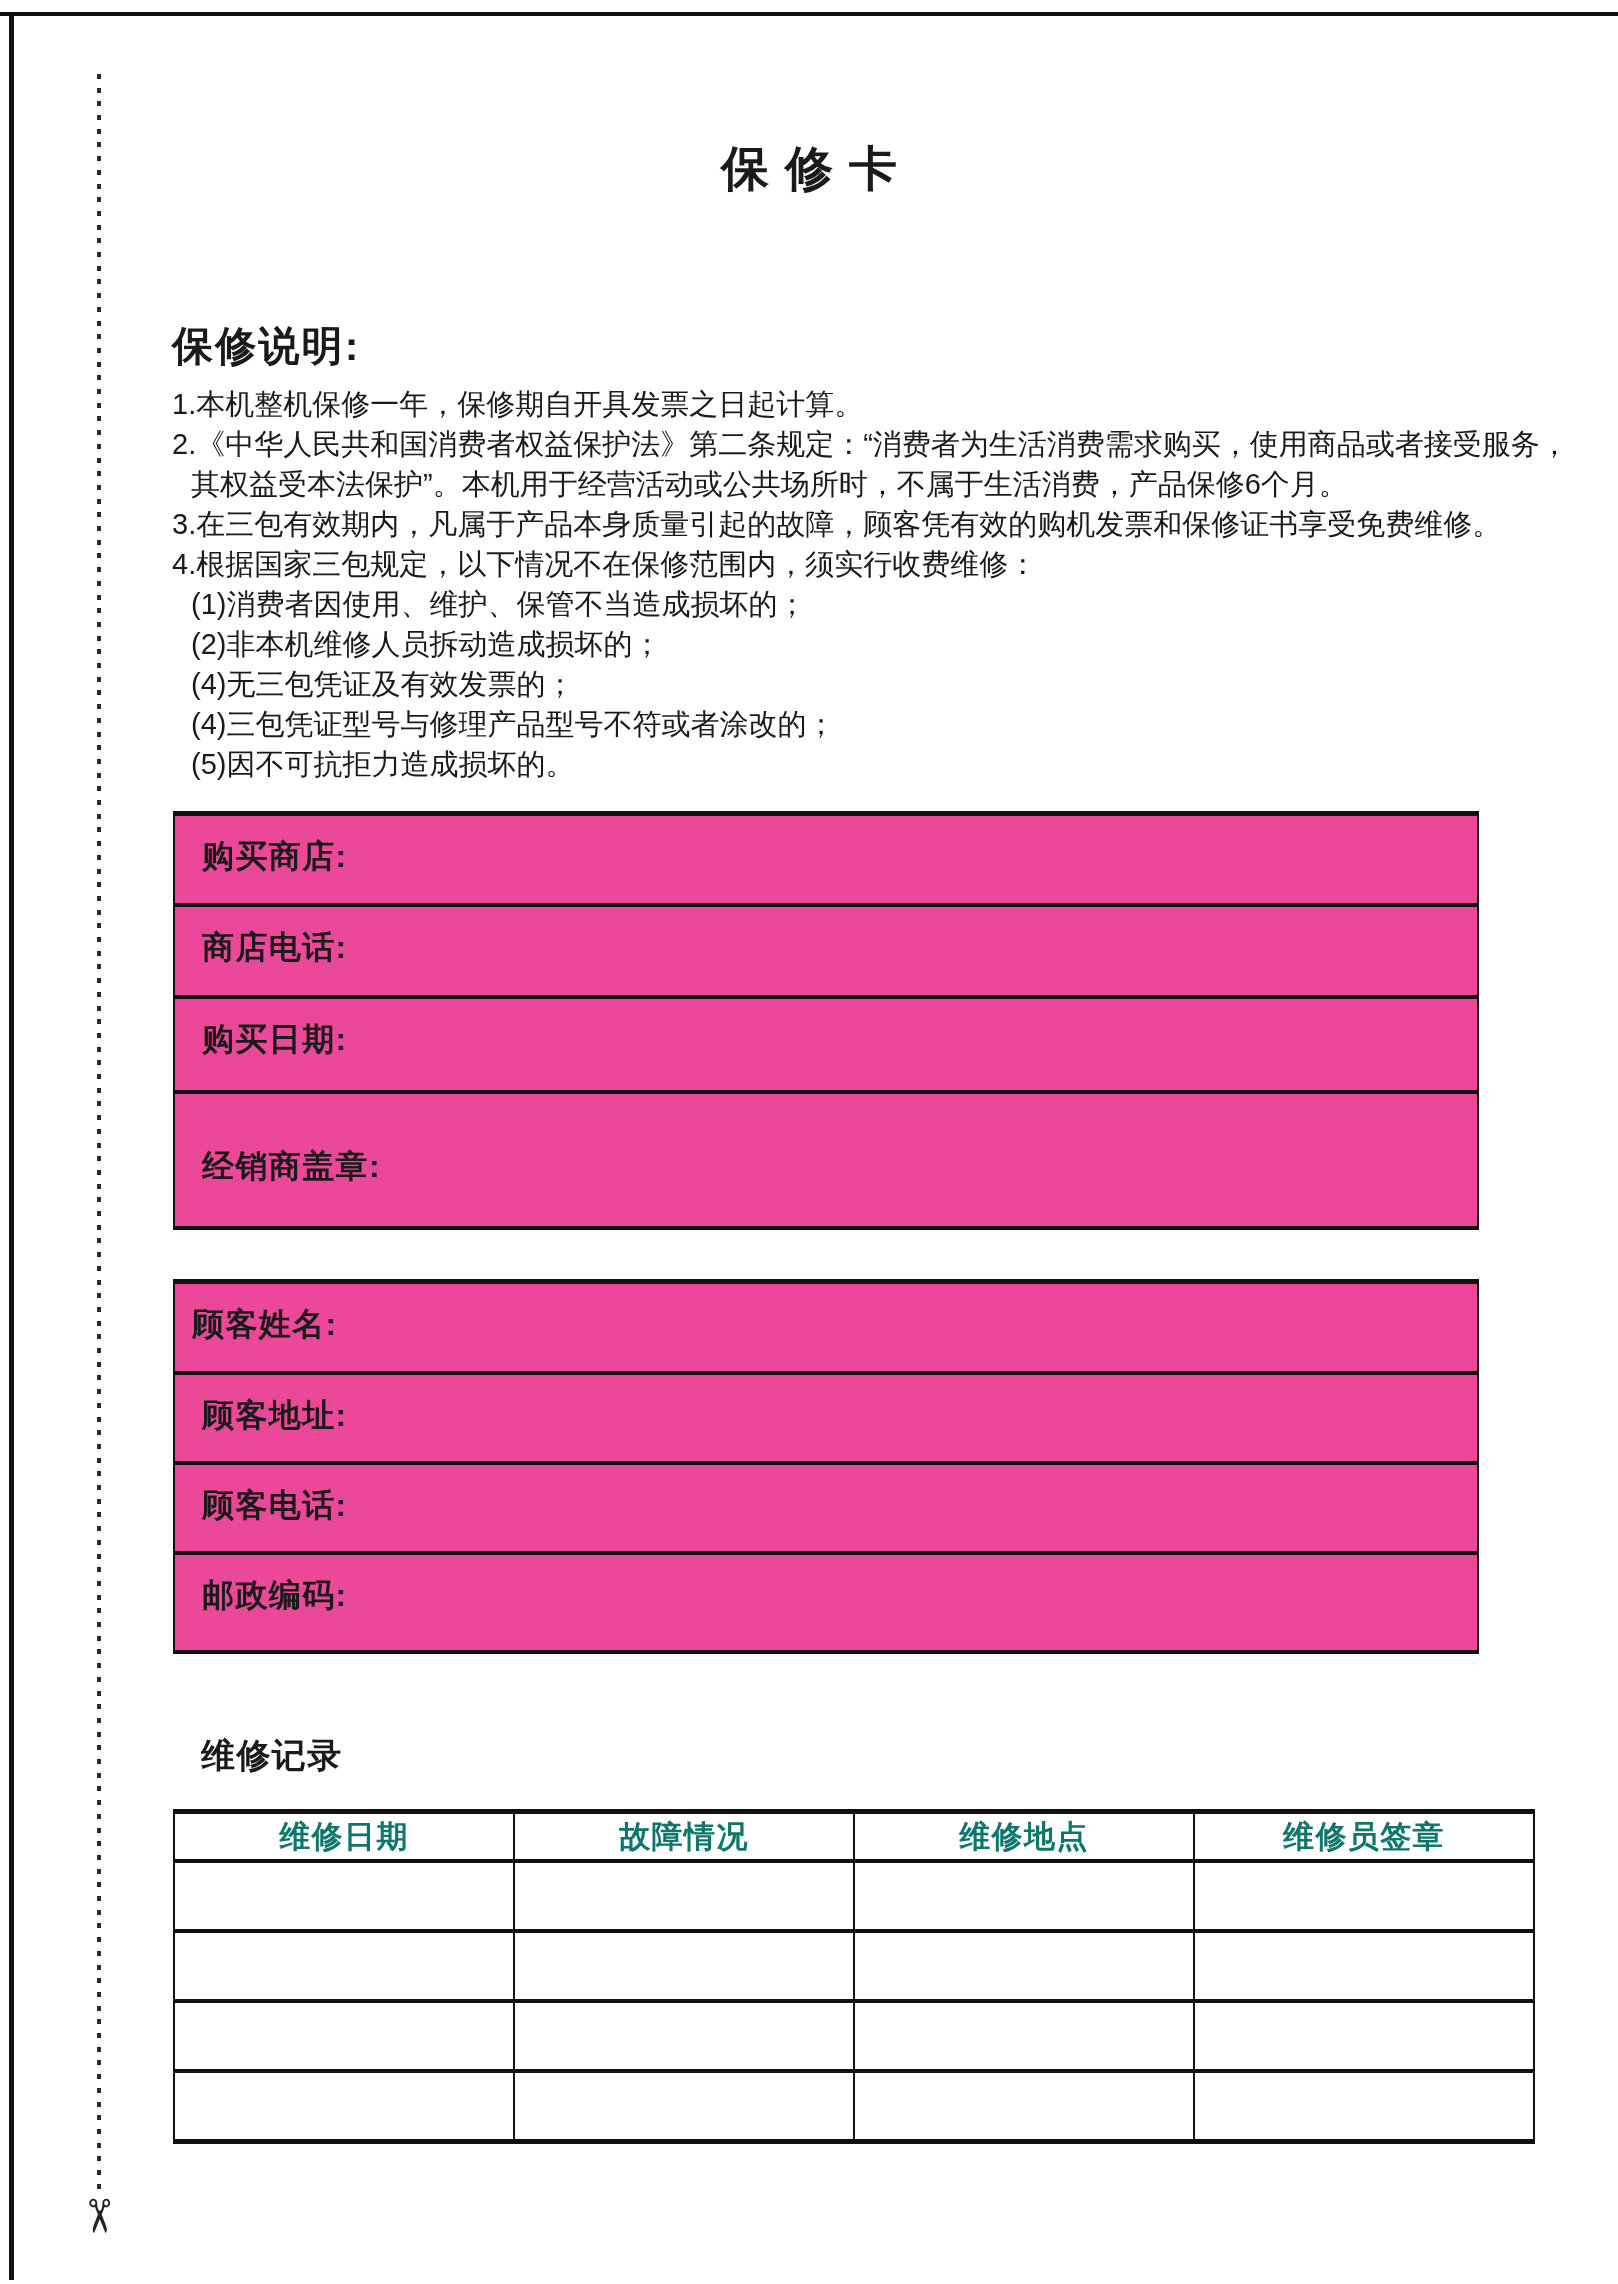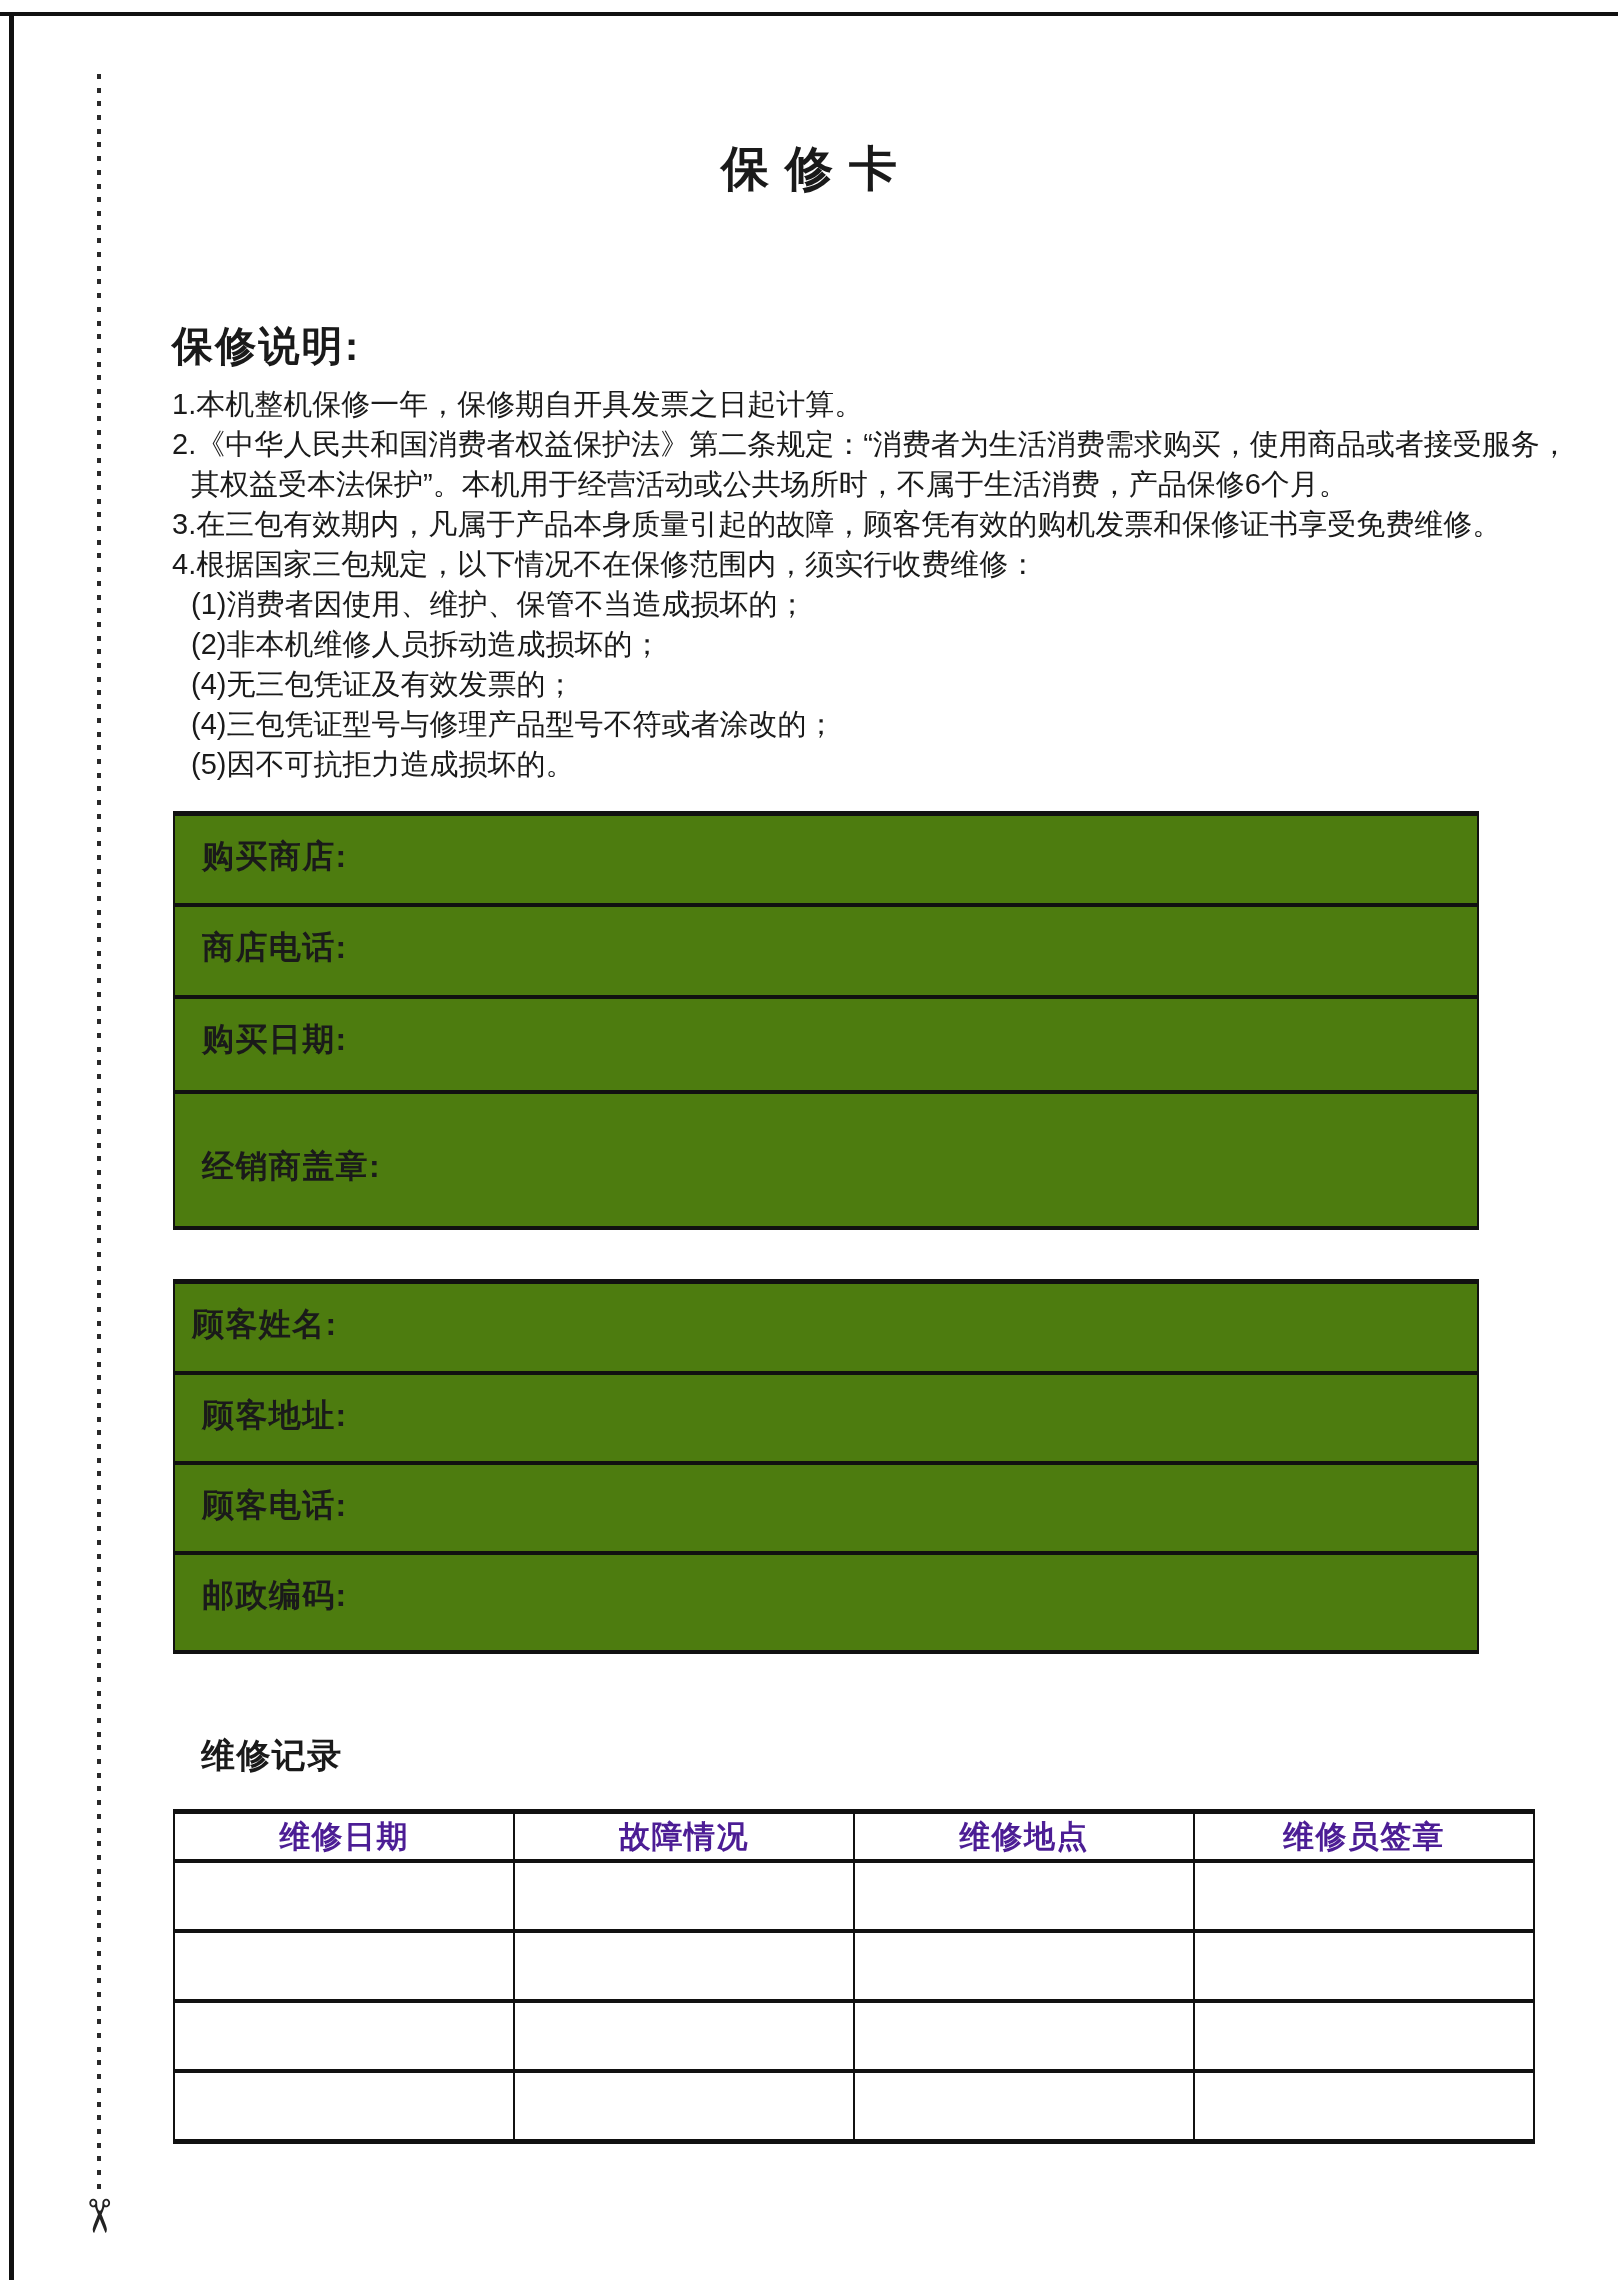--- a/index.html
+++ b/index.html
@@ -37,21 +37,21 @@
     font-size:41px; font-weight:700; letter-spacing:2.2px;
   }
   .instr-lines { position:absolute; top:384px; left:172px; width:1431px; }
   .instr-lines .line { font-size:29px; line-height:40px; white-space:nowrap; }
   .instr-lines .line.indent { padding-left:19px; }
 
   
   .box {
     position:absolute; left:173px; width:1306px; box-sizing:border-box;
     border:2.2px solid #111; border-top-width:5px; border-bottom-width:4.3px;
-    background:#4d7c0f;
+    background:#ec4899;
   }
   .box .row { box-sizing:border-box; border-bottom:4.3px solid #111; padding:19px 0 0 27px; }
   .box .row:last-child { border-bottom:none; }
   .box .label { font-size:32px; font-weight:600; letter-spacing:1.4px; }
 
   .dealer-box { top:811px; height:419px; }
   .dealer-box .row:nth-child(1){ height:91px; }
   .dealer-box .row:nth-child(2){ height:92px; }
   .dealer-box .row:nth-child(3){ height:95px; }
   .dealer-box .row:nth-child(4){ height:133px;margin-top:32px; }
@@ -69,21 +69,21 @@
 
   .repair-table {
     position:absolute; left:173px; top:1809px; width:1362px;
     border-collapse:collapse; table-layout:fixed; background:#fff;
   }
   .repair-table th, .repair-table td {
     border:2.2px solid #111; border-top-width:4.3px; border-bottom-width:4.3px; padding:0;
   }
   .repair-table th {
     border-top-width:5px; height:45px;
-    font-size:31px; font-weight:600; text-align:center; letter-spacing:1.4px; color:#4c1d95;
+    font-size:31px; font-weight:600; text-align:center; letter-spacing:1.4px; color:#0f766e;
   }
   .repair-table td { height:66px; }
   .repair-table tbody tr:last-child td { border-bottom-width:5px; }
 </style>
 </head>
 <body>
 
 <div class="page">
 
   <div class="top-border"></div>

